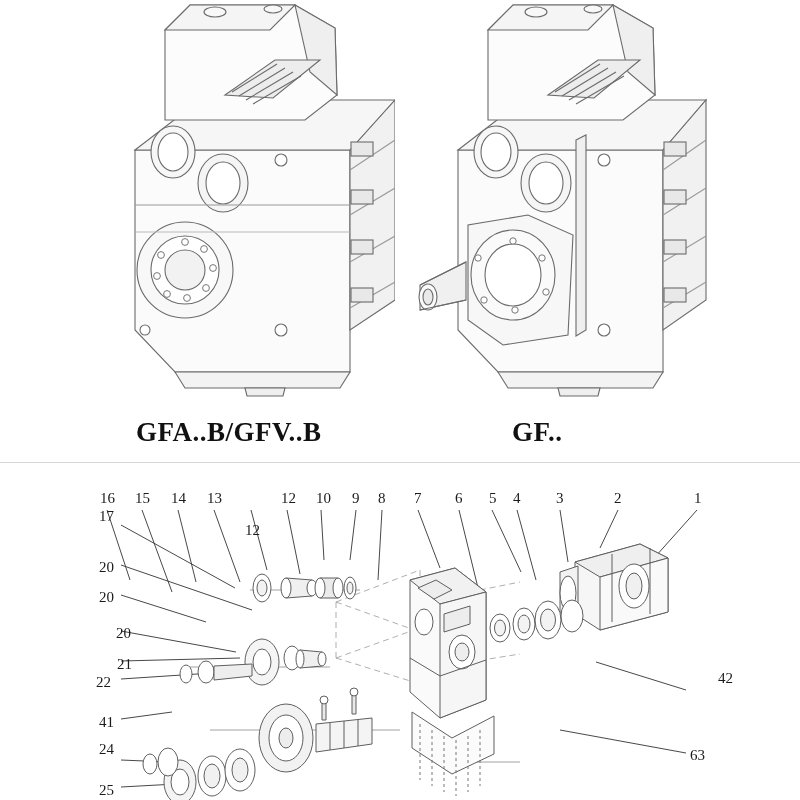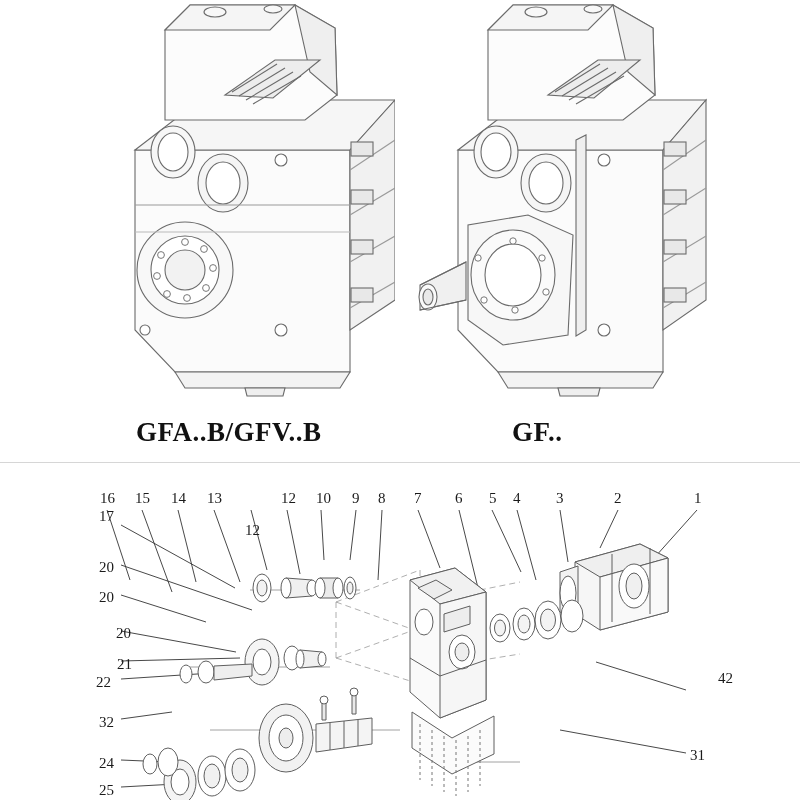--- a/index.html
+++ b/index.html
@@ -331,21 +331,21 @@
     <div class="num" style="left:556px;top:28px;">3</div>
     <div class="num" style="left:614px;top:28px;">2</div>
     <div class="num" style="left:694px;top:28px;">1</div>
 
     <div class="num" style="left:99px;top:46px;">17</div>
     <div class="num" style="left:99px;top:97px;">20</div>
     <div class="num" style="left:99px;top:127px;">20</div>
     <div class="num" style="left:116px;top:163px;">20</div>
     <div class="num" style="left:117px;top:194px;">21</div>
     <div class="num" style="left:96px;top:212px;">22</div>
-    <div class="num" style="left:99px;top:252px;">32</div>
-    <div class="num" style="left:99px;top:293px;">24</div>
+    <div class="num" style="left:99px;top:252px;">41</div>
+    <div class="num" style="left:99px;top:279px;">24</div>
     <div class="num" style="left:99px;top:320px;">25</div>
 
     <div class="num" style="left:690px;top:208px;margin-left:28px;">42</div>
-    <div class="num" style="left:690px;top:285px;">31</div>
+    <div class="num" style="left:690px;top:285px;">63</div>
   </div>
 
 </div>
 
 </body></html>

